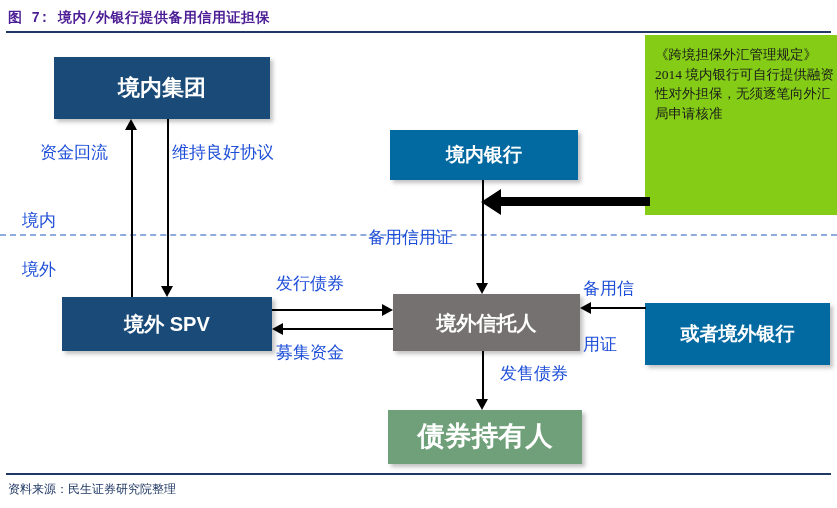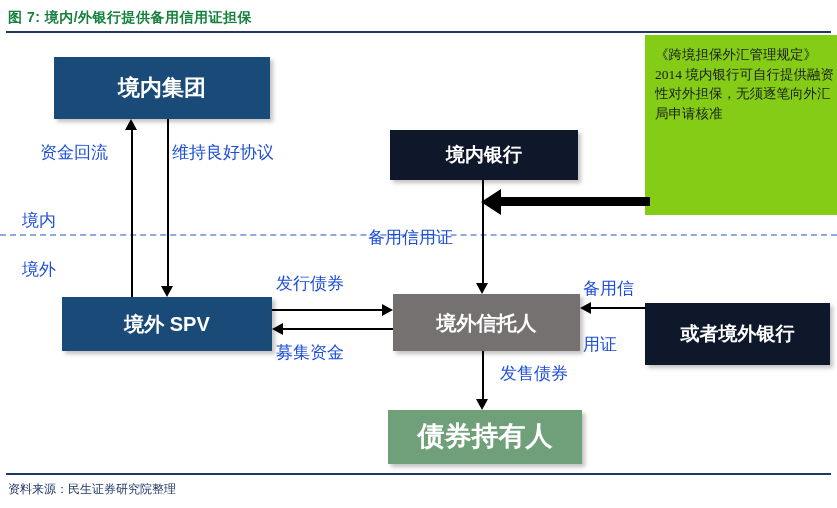--- a/index.html
+++ b/index.html
@@ -8,23 +8,23 @@
     background:#ffffff;
     font-family:"Liberation Serif","DejaVu Serif",serif;
     position:relative;
     overflow:hidden;
   }
   .canvas{position:absolute;left:0;top:0;width:837px;height:508px;}
 
   
   .fig-title{
     position:absolute;left:8px;top:9px;
-    font-size:14px;font-weight:bold;color:#15803d;
+    font-size:14px;font-weight:bold;color:#4c1d95;
     letter-spacing:.5px;white-space:nowrap;
-    font-family:Liberation Sans, sans-serif;
+    font-family:Liberation Mono, monospace;
   }
   .rule-top{
     position:absolute;left:6px;top:31px;width:825px;height:2px;
     background:#1F3864;
   }
   .rule-bottom{
     position:absolute;left:6px;top:473px;width:825px;height:2px;
     background:#1F3864;
   }
   .source{
@@ -38,21 +38,21 @@
     position:absolute;
     display:flex;align-items:center;justify-content:center;
     color:#ffffff;
     font-weight:bold;
     font-family:"Liberation Sans","DejaVu Sans",sans-serif;
     box-shadow:3px 3px 4px rgba(120,120,120,.45);
     text-align:center;
     line-height:1.1;
   }
   .box-navy{background:#1A4A77;}
-  .box-orange{background:#0f172a;}
+  .box-orange{background:#0369a1;}
   .box-gray{background:#767171;}
   .box-green{background:#70A07A;}
 
   #box-domestic-group{left:54px;top:57px;width:216px;height:62px;font-size:22px;}
   #box-domestic-bank{left:390px;top:130px;width:188px;height:50px;font-size:19px;}
   #box-offshore-spv{left:62px;top:297px;width:210px;height:54px;font-size:20px;}
   #box-offshore-trustee{left:393px;top:294px;width:187px;height:57px;font-size:20px;}
   #box-offshore-bank{left:645px;top:303px;width:185px;height:62px;font-size:19px;}
   #box-bondholders{left:388px;top:410px;width:194px;height:54px;font-size:27px;}
 

